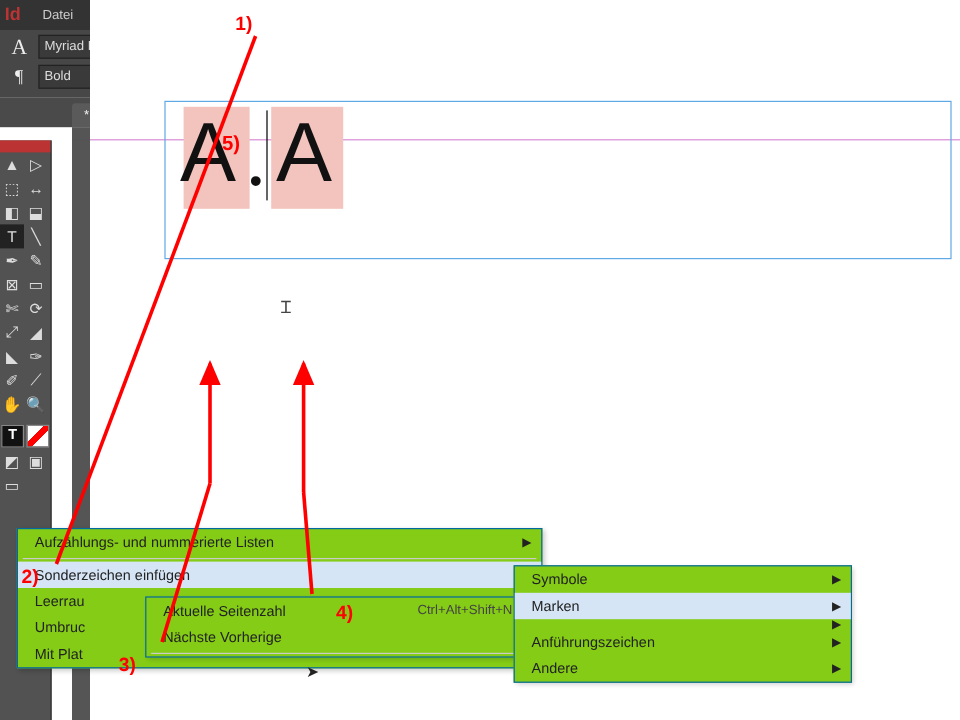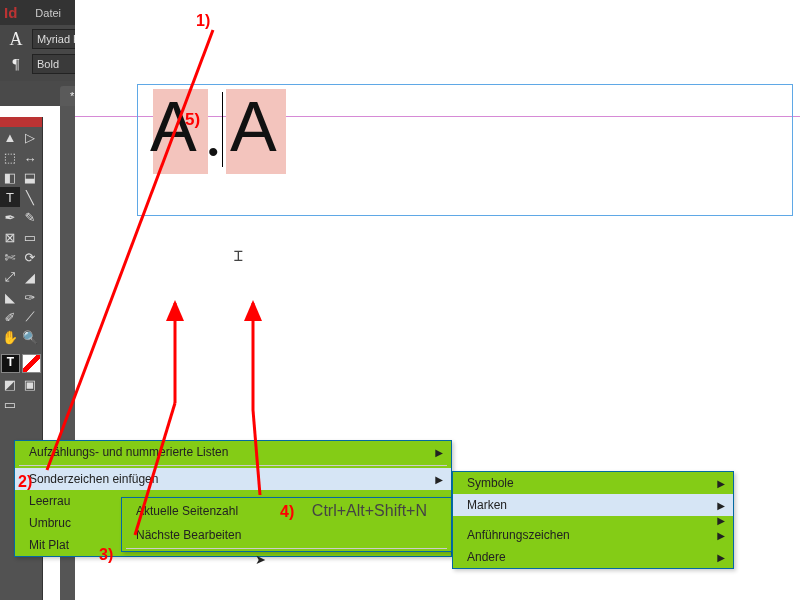--- a/index.html
+++ b/index.html
@@ -44,21 +44,21 @@
 .hiframe{background:#f3c4bd}
 .bigglyph{font-family:"Myriad Pro",Arial,sans-serif;font-size:70px;color:#111;line-height:1}
 .caret{position:absolute;width:1px;height:75px;background:#000}
 .ibeam{position:absolute;font-size:14px;color:#444}
 .guide-mag{position:absolute;height:1px;background:#d68ad6}
 
 .menu-pop{position:absolute;background:#84cc16;border:1px solid #0369a1;font-size:12px;color:#222;box-shadow:2px 2px 4px rgba(0,0,0,.2)}
 .menu-pop .mi{padding:4px 24px 4px 14px;display:flex;align-items:center;position:relative;white-space:nowrap}
 .menu-pop .mi.hov{background:#d6e5f5}
 .menu-pop .mi .arr{position:absolute;right:8px;font-size:10px}
-.menu-pop .mi .accel{margin-left:auto;padding-left:30px;color:#444;font-size:16px}
+.menu-pop .mi .accel{margin-left:auto;padding-left:30px;color:#444;font-size:11px}
 .menu-pop .mi.trunc{color:#222}
 
 .annot{position:absolute;color:red;font-size:16px;font-weight:bold;font-family:Arial}
 svg.arrows{position:absolute;left:0;top:0;width:800px;height:600px;pointer-events:none}
 </style>
 </head>
 <body>
 
 <div class="app">
 
@@ -253,27 +253,27 @@
         <span>Mit Plat</span>
       </div>
   </div>
 
   <div class="menu-pop" style="left:121px;top:497px;width:329px">
     <div class="mi">
         <span>Aktuelle Seitenzahl</span>
         <span class="accel">Ctrl+Alt+Shift+N</span>
       </div>
     <div class="mi">
-        <span>Nächste Bearbeiten</span>
+        <span>Nächste Vorherige</span>
       </div>
     <div style="height:1px;background:#ccc;margin:2px 4px"></div>
   </div>
   <div style="position:absolute;left:255px;top:552px;font-size:13px;color:#222">➤</div>
 
-  <div class="menu-pop" style="left:452px;top:471px;width:280px">
+  <div class="menu-pop" style="left:428px;top:471px;width:280px">
     <div class="mi">
         <span>Symbole</span>
         <span class="arr">▶</span>
       </div>
     <div class="mi hov">
         <span>Marken</span>
         <span class="arr">▶</span>
       </div>
     <div class="mi">
         <span class="arr">▶</span>

